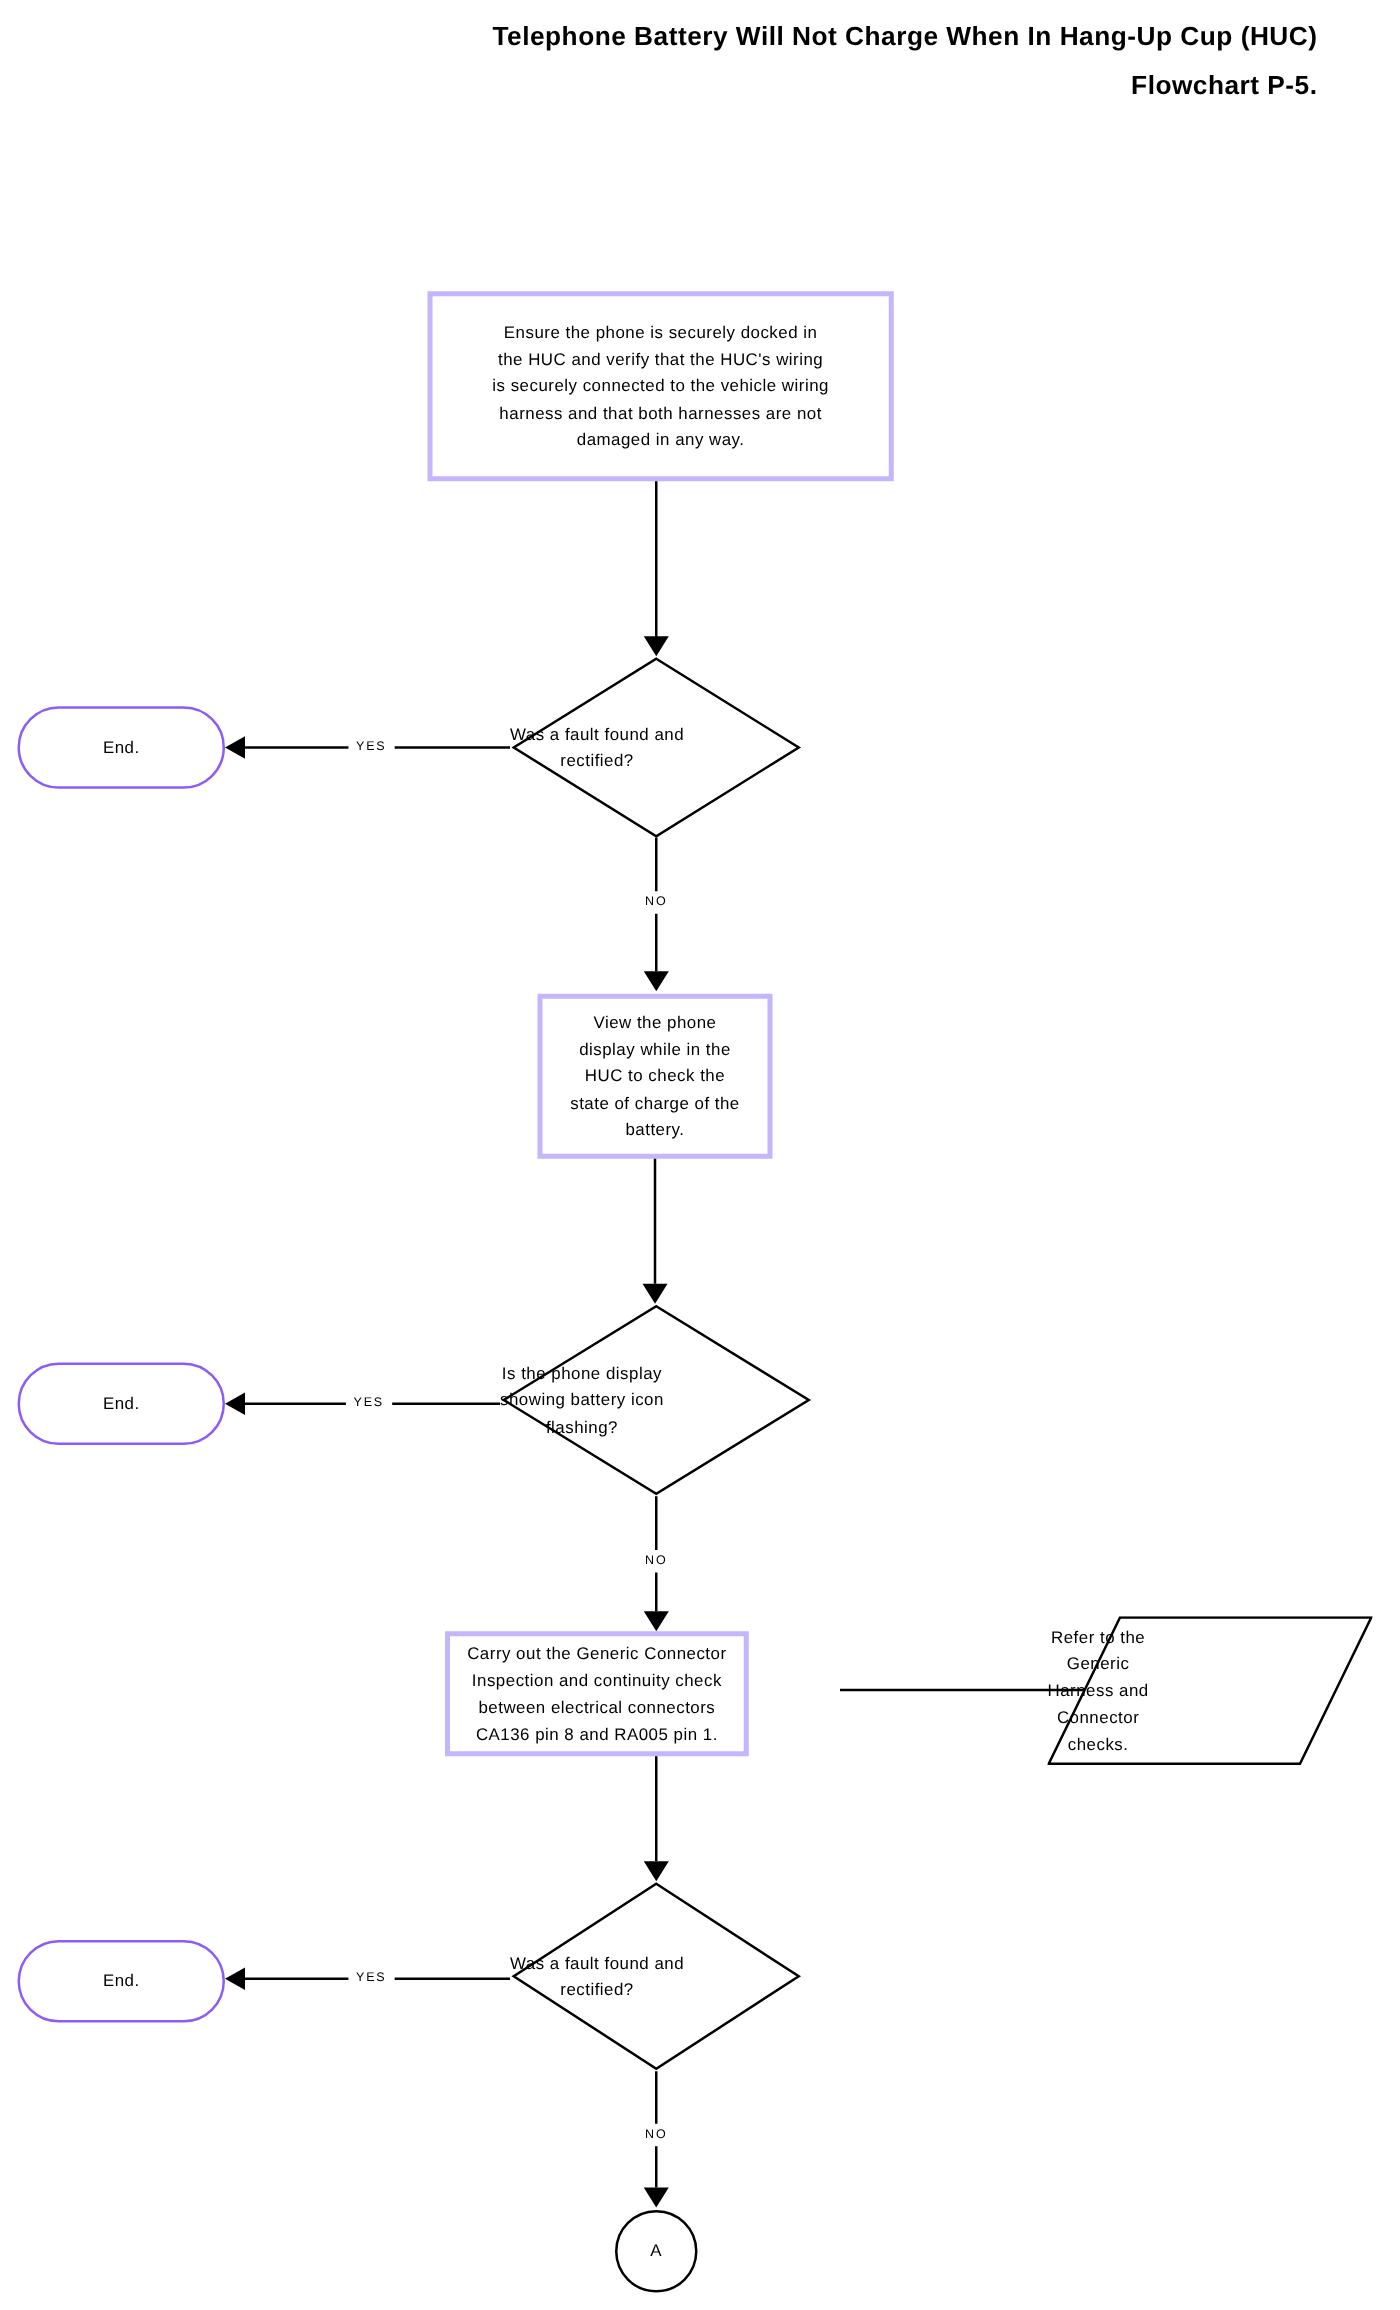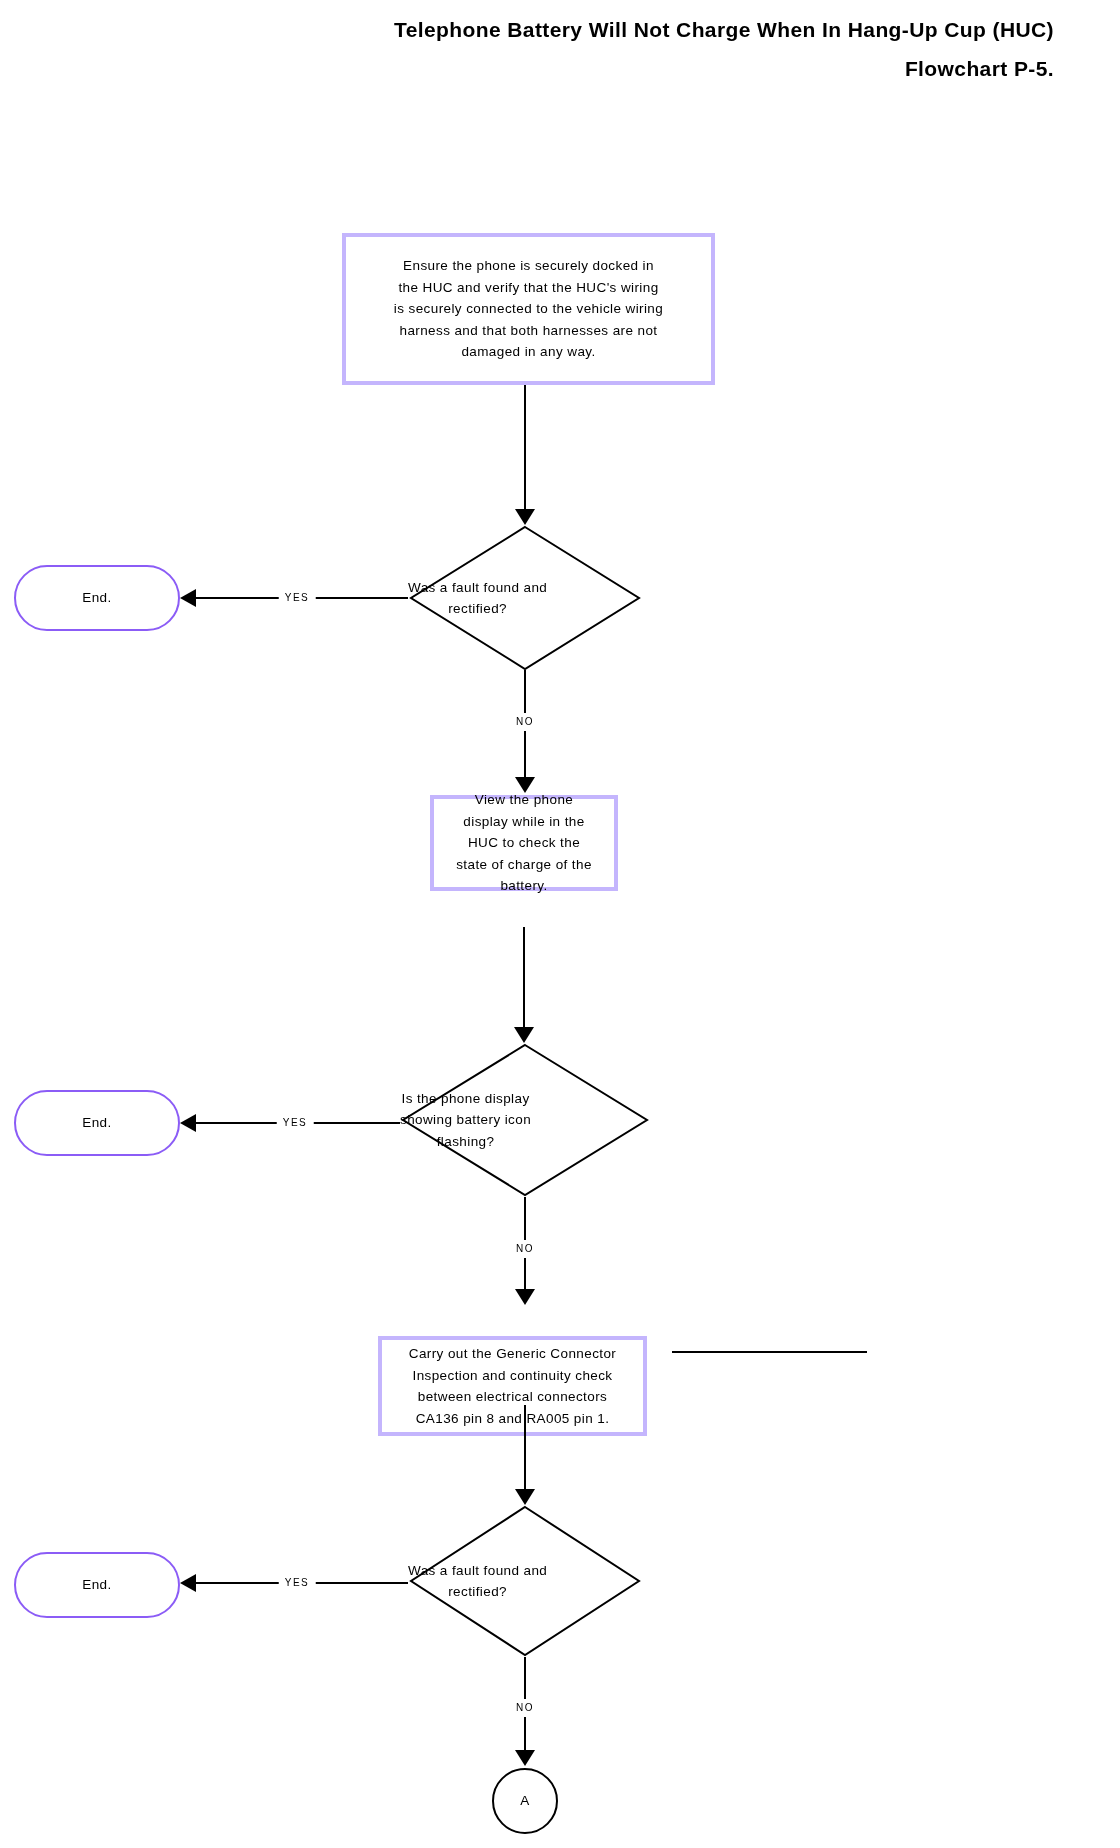--- a/index.html
+++ b/index.html
@@ -104,21 +104,21 @@
   <div class="arrow-left" style="left:180px; top:589px;"></div>
   <div class="flow-label" style="left:297px; top:598px;">YES</div>
   <div class="node terminator" style="left:14px; top:565px; width:166px; height:66px;">
     <div class="node-text">End.</div>
   </div>
 
   <div class="vline" style="left:524px; top:670px; height:107px;"></div>
   <div class="flow-label" style="left:525px; top:722px;">NO</div>
   <div class="arrow-down" style="left:515px; top:777px;"></div>
 
-  <div class="node rect" style="left:430px; top:795px; width:188px; height:96px;">
+  <div class="node rect" style="left:430px; top:795px; width:188px; height:132px;">
     <div class="node-text">View the phone
 display while in the
 HUC to check the
 state of charge of the
 battery.</div>
   </div>
 
   <div class="vline" style="left:523px; top:927px; height:100px;"></div>
   <div class="arrow-down" style="left:514px; top:1027px;"></div>
 
@@ -137,29 +137,41 @@
   <div class="arrow-left" style="left:180px; top:1114px;"></div>
   <div class="flow-label" style="left:295px; top:1123px;">YES</div>
   <div class="node terminator" style="left:14px; top:1090px; width:166px; height:66px;">
     <div class="node-text">End.</div>
   </div>
 
   <div class="vline" style="left:524px; top:1197px; height:92px;"></div>
   <div class="flow-label" style="left:525px; top:1249px;">NO</div>
   <div class="arrow-down" style="left:515px; top:1289px;"></div>
 
-  <div class="node rect" style="left:378px; top:1305px; width:269px; height:100px;margin-top:31px;">
+  <div class="node rect" style="left:356px; top:1305px; width:243px; height:100px;">
     <div class="node-text">Carry out the Generic Connector
 Inspection and continuity check
 between electrical connectors
 CA136 pin 8 and RA005 pin 1.</div>
   </div>
 
   <div class="hline" style="left:672px; top:1351px; width:195px;"></div>
 
+  <div class="shape-wrap" style="left:838px; top:1293px; width:260px; height:119px;">
+    <svg width="260" height="119" viewBox="0 0 260 119">
+      <polygon points="58,1 259,1 202,118 1,118" fill="#ffffff" stroke="#000000" stroke-width="2"></polygon>
+    </svg>
+    <div class="shape-overlay">
+      <div class="node-text">Refer to the
+Generic
+Harness and
+Connector
+checks.</div>
+    </div>
+  </div>
 
   <div class="vline" style="left:524px; top:1405px; height:84px;"></div>
   <div class="arrow-down" style="left:515px; top:1489px;"></div>
 
   <div class="shape-wrap" style="left:408px; top:1505px; width:234px; height:152px;">
     <svg width="234" height="152" viewBox="0 0 234 152">
       <polygon points="117,2 231,76 117,150 3,76" fill="#ffffff" stroke="#000000" stroke-width="2"></polygon>
     </svg>
     <div class="shape-overlay">
       <div class="node-text">Was a fault found and

